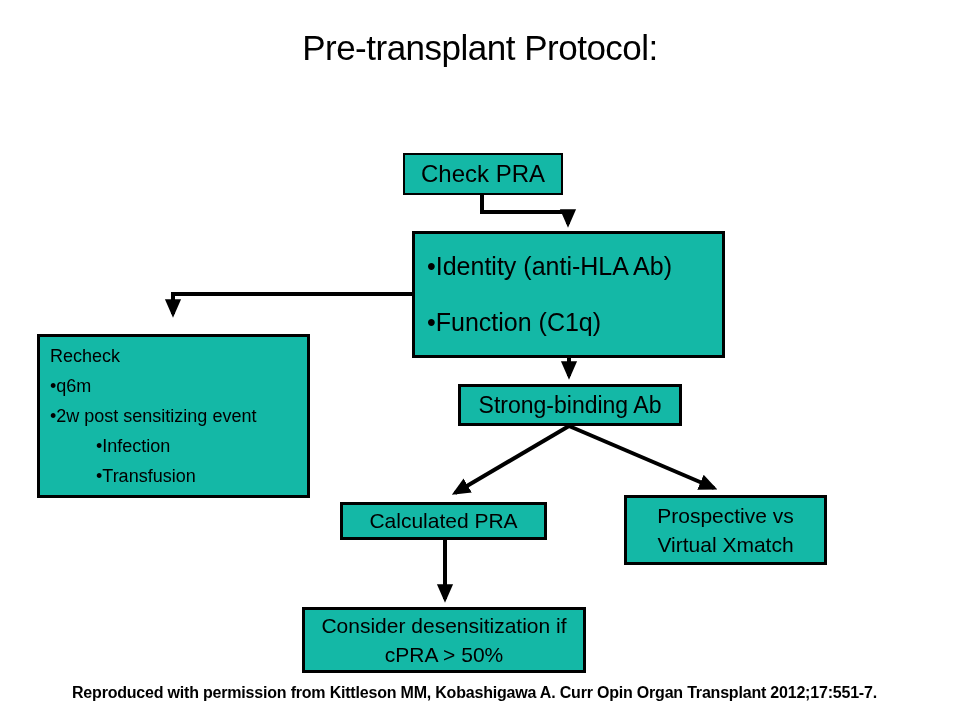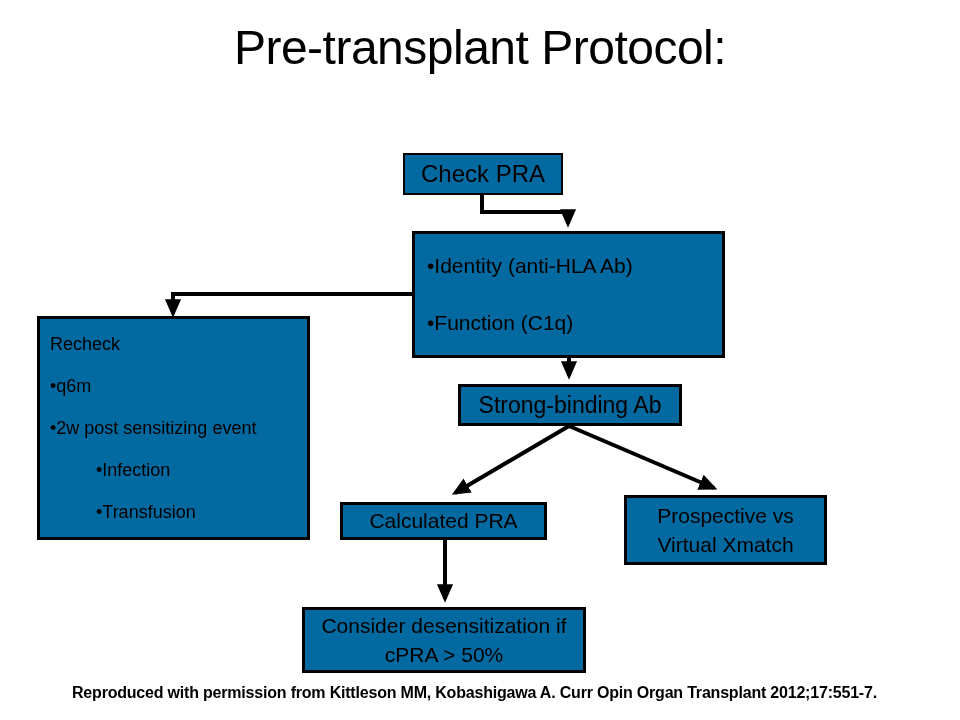--- a/index.html
+++ b/index.html
@@ -15,21 +15,21 @@
     font-family: "Liberation Sans", "DejaVu Sans", sans-serif;
     color: #000000;
     overflow: hidden;
   }
   .title {
     position: absolute;
     top: 20px;
     left: 0;
     width: 960px;
     text-align: center;
-    font-size: 48px;
+    font-size: 35px;
     line-height: 56px;
     letter-spacing: -0.5px;
     color: #000000;
   }
   .connectors {
     position: absolute;
     top: 0;
     left: 0;
   }
   .connectors path {
@@ -37,45 +37,45 @@
     stroke: #000000;
     stroke-width: 4;
   }
   .connectors marker path {
     fill: #000000;
     stroke: none;
   }
   .node {
     position: absolute;
     box-sizing: border-box;
-    background: #0369a1;
+    background: #14b8a6;
     border: 3px solid #000000;
   }
   .node.center {
     display: flex;
     flex-direction: column;
     align-items: center;
     justify-content: center;
     text-align: center;
   }
   .box-check-pra {
     left: 403px; top: 153px; width: 160px; height: 42px;
     border-width: 2px;
     font-size: 24px;
   }
   .box-identity {
     left: 412px; top: 231px; width: 313px; height: 127px;
     display: flex;
     flex-direction: column;
     justify-content: space-around;
     padding: 4px 6px 4px 12px;
-    font-size: 21px;
+    font-size: 25px;
   }
   .box-recheck {
-    left: 37px; top: 316px; width: 273px; height: 224px;
+    left: 37px; top: 334px; width: 273px; height: 164px;
     display: flex;
     flex-direction: column;
     justify-content: space-around;
     padding: 4px 18px 4px 10px;
     font-size: 18px;
   }
   .box-recheck .sub {
     padding-left: 46px;
   }
   .box-strong {

